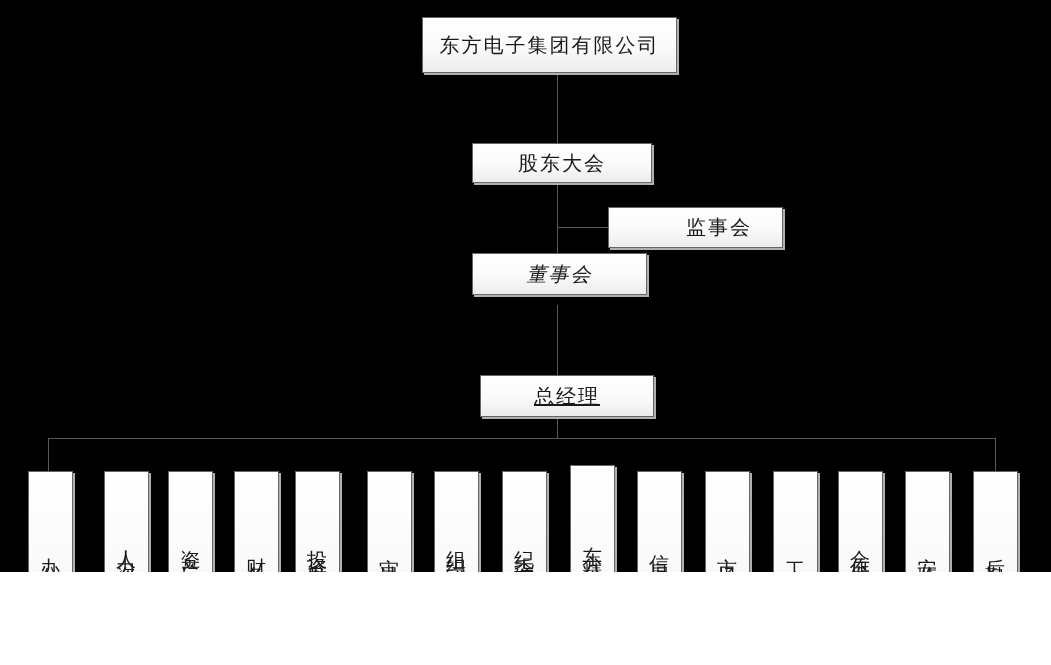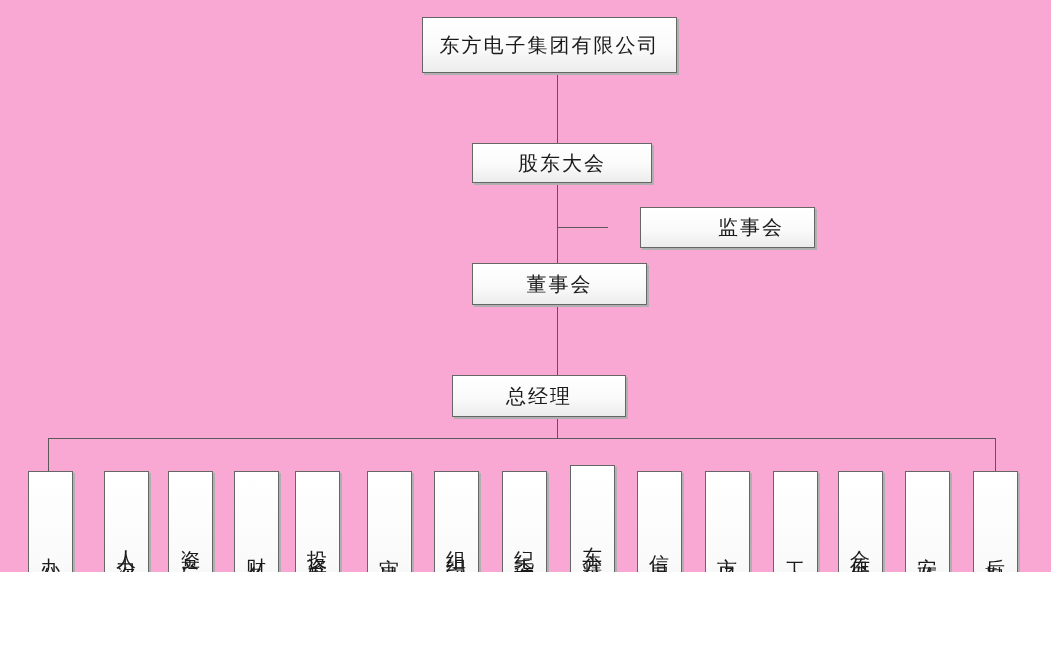--- a/index.html
+++ b/index.html
@@ -1,20 +1,20 @@
 <!DOCTYPE html>
 <html><head>
 <meta charset="utf-8">
 <style>
   html, body { margin: 0; padding: 0; background: #ffffff; }
   .stage {
     position: relative;
     width: 1051px;
     height: 572px;
-    background: #f9a8d4;
+    background: #000000;
     font-family: "Liberation Serif", "DejaVu Serif", serif;
     color: #1a1a1a;
     overflow: hidden;
   }
   .node {
     position: absolute;
     box-sizing: border-box;
     border: 1px solid #666666;
     background: linear-gradient(180deg, #ffffff 0%, #fafafa 55%, #ececec 100%);
     box-shadow: 2px 2px 0 #b0b0b0;
@@ -63,27 +63,27 @@
   <div class="hline" style="left:48px;  top:438px; width:948px;"></div>
   <div class="vline" style="left:48px;  top:438px; height:33px;"></div>
   <div class="vline" style="left:995px; top:438px; height:33px;"></div>
 
   <div class="node" style="left:422px; top:17px;  width:255px; height:56px;">
     <span>东方电子集团有限公司</span>
   </div>
   <div class="node" style="left:472px; top:143px; width:180px; height:40px;text-align:center;">
     <span>股东大会</span>
   </div>
-  <div class="node" style="left:640px; top:207px; width:175px; height:41px;padding-left:47px;">
+  <div class="node" style="left:608px; top:207px; width:175px; height:41px;padding-left:47px;">
     <span>监事会</span>
   </div>
-  <div class="node" style="left:472px; top:263px; width:175px; height:42px;">
+  <div class="node" style="left:472px; top:253px; width:175px; height:42px;font-style:italic;">
     <span>董事会</span>
   </div>
-  <div class="node" style="left:452px; top:375px; width:174px; height:42px;">
+  <div class="node" style="left:480px; top:375px; width:174px; height:42px;text-decoration:underline;">
     <span>总经理</span>
   </div>
 
   <div class="dept" style="left:28px;">
     <span>办公室</span>
   </div>
   <div class="dept" style="left:104px;">
     <span>人力资源处</span>
   </div>
   <div class="dept" style="left:168px;">

